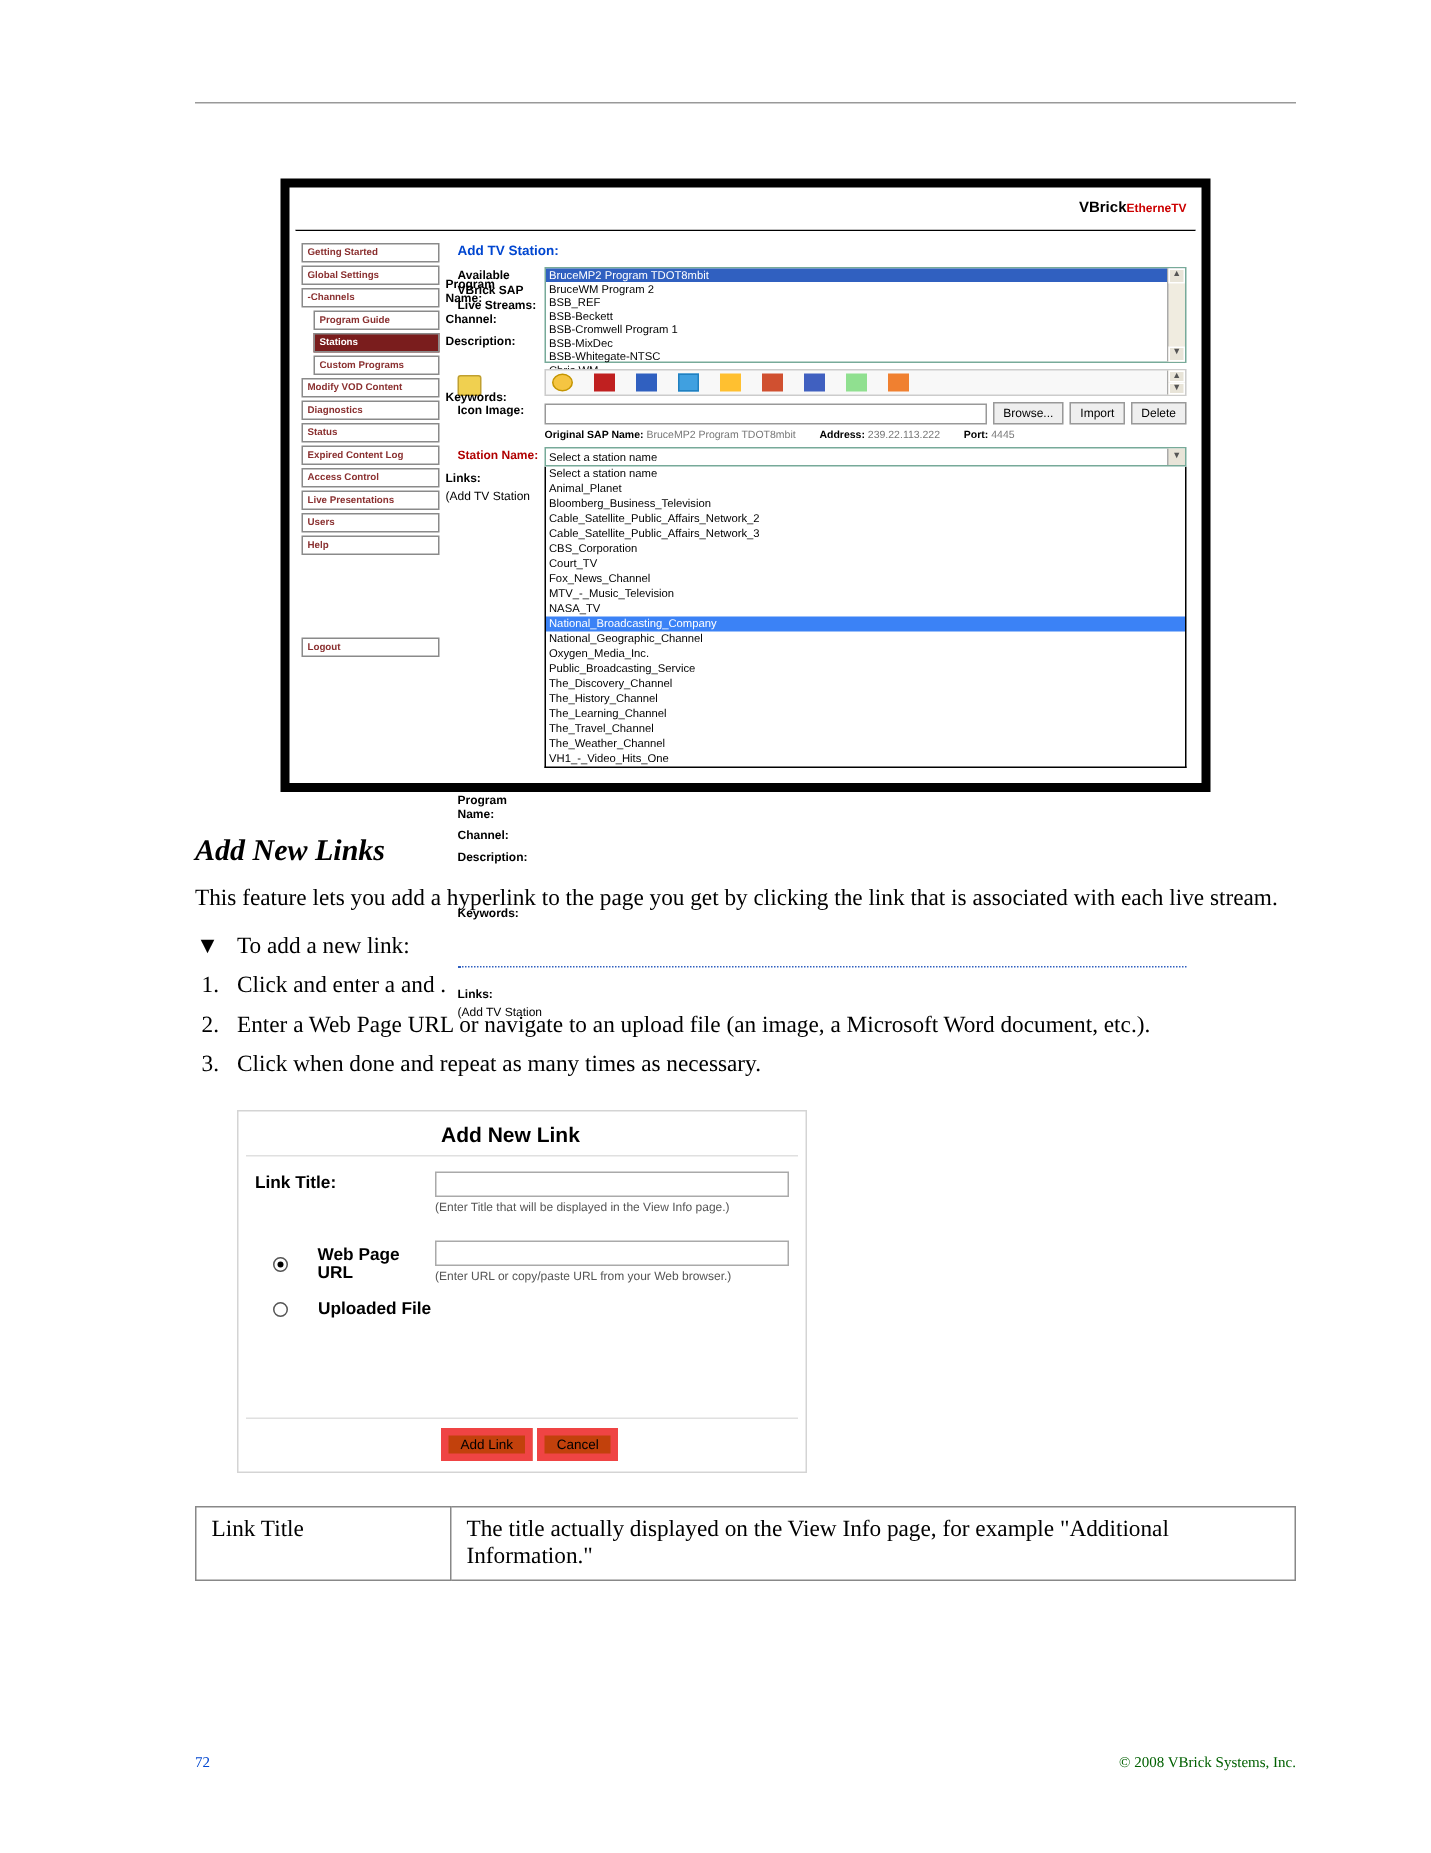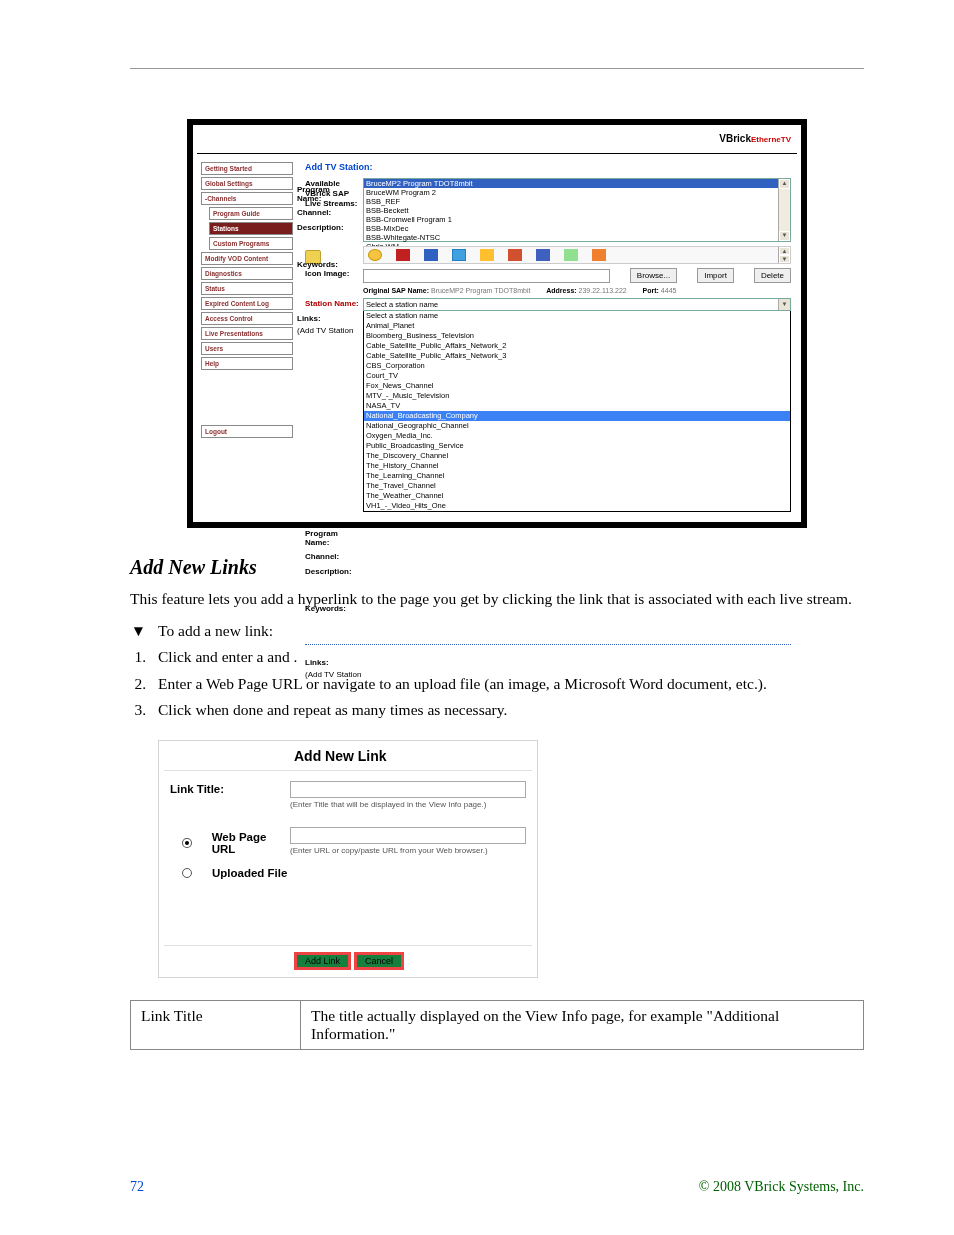--- a/index.html
+++ b/index.html
@@ -34,21 +34,21 @@
   .miniglyph { width: 14px; height: 12px; display: inline-block; }
   .g1 { background: #f5c542; border-radius: 50%; border: 1px solid #c49502; }
   .g2 { background: #c02020; }
   .g3 { background: #3060c0; }
   .g4 { background: #40a0e0; border: 1px solid #2080c0; }
   .g5 { background: #ffc030; }
   .g6 { background: #d05030; }
   .g7 { background: #4060c0; }
   .g8 { background: #90e090; }
   .g9 { background: #f08030; }
-  .imginput { display: flex; gap: 20px; align-items: center; }
+  .imginput { display: flex; gap: 4px; align-items: center; }
   .txtinput { flex: 1; height: 14px; border: 1px solid #999; background: #fff; }
   .btn { background: #efefef; border: 1px solid #999; padding: 1px 6px; font-size: 8px; font-family: inherit; color: #000; height: 15px; }
   .infoline { font-size: 7px; padding: 2px 0; }
   .infoline .k { font-weight: bold; }
   .infoline .v { color: #777; padding-right: 10px; }
   .selectbox { border: 1px solid #7a9; background: #fff; padding: 1px 2px; font-size: 7.5px; height: 13px; position: relative; }
   .selectbox .arrow { position: absolute; right: 0; top: 0; width: 12px; height: 100%; background: #e8e4d8; border-left: 1px solid #aaa; text-align: center; font-size: 6px; color: #555; line-height: 11px; }
   .droplist { border: 1px solid #000; border-top: none; background: #fff; font-size: 7.5px; }
   .droplist .ditem { padding: 0 2px; line-height: 10px; }
   .droplist .dsel { background: #3b82f6; color: #fff; }
@@ -66,27 +66,27 @@
   .fig2-body { padding: 10px 6px 18px 6px; }
   .fig2-row { display: flex; margin-bottom: 2px; }
   .fig2-lbl { width: 120px; font-family: Arial, sans-serif; font-size: 11.5px; font-weight: bold; padding-top: 2px; }
   .fig2-ctrl { flex: 1; }
   .fig2-inp { width: 100%; height: 17px; border: 1px solid #aaa; background: #fff; }
   .fig2-hint { font-size: 8px; color: #555; margin-top: 2px; }
   .fig2-radio { font-family: Arial, sans-serif; font-size: 11.5px; font-weight: bold; display: flex; align-items: center; gap: 20px; margin: 2px 0; }
   .radio { width: 10px; height: 10px; border: 1px solid #555; border-radius: 50%; position: relative; display: inline-block; background: #fff; }
   .radio.checked::after { content: ""; position: absolute; width: 4px; height: 4px; background: #000; border-radius: 50%; top: 2px; left: 2px; }
   .fig2-footer { padding: 6px 0 2px 130px; }
-  .fig2-btn { font-family: Verdana, Arial, sans-serif; font-size: 9px; padding: 1px 8px; background: #15803d; border: 3px solid #ef4444; }
+  .fig2-btn { font-family: Verdana, Arial, sans-serif; font-size: 9px; padding: 1px 8px; background: #c2410c; border: 5px solid #ef4444; }
 
   .def-table { width: 100%; border: 1px solid #a16207; border-collapse: collapse; margin-top: 6px; }
   .def-table td { border: 1px solid #888; font-size: 15.5px; padding: 6px 10px; vertical-align: top; font-family: Georgia, serif; }
   .def-table td:first-child { width: 170px; }
 
-  .footer { position: absolute; bottom: 40px; left: 130px; right: 90px; display: flex; justify-content: space-between; font-size: 14px; text-align: right; }
+  .footer { position: absolute; bottom: 54px; left: 130px; right: 90px; display: flex; justify-content: space-between; font-size: 10px; text-align: right; }
   .footer .pg { color: #0046d0; }
   .footer .cp { color: #006000; margin-left: 20px; }
 </style>
 </head>
 <body>
 
 <div class="page">
   <div class="hr-top"></div>
 
   <div class="fig">

